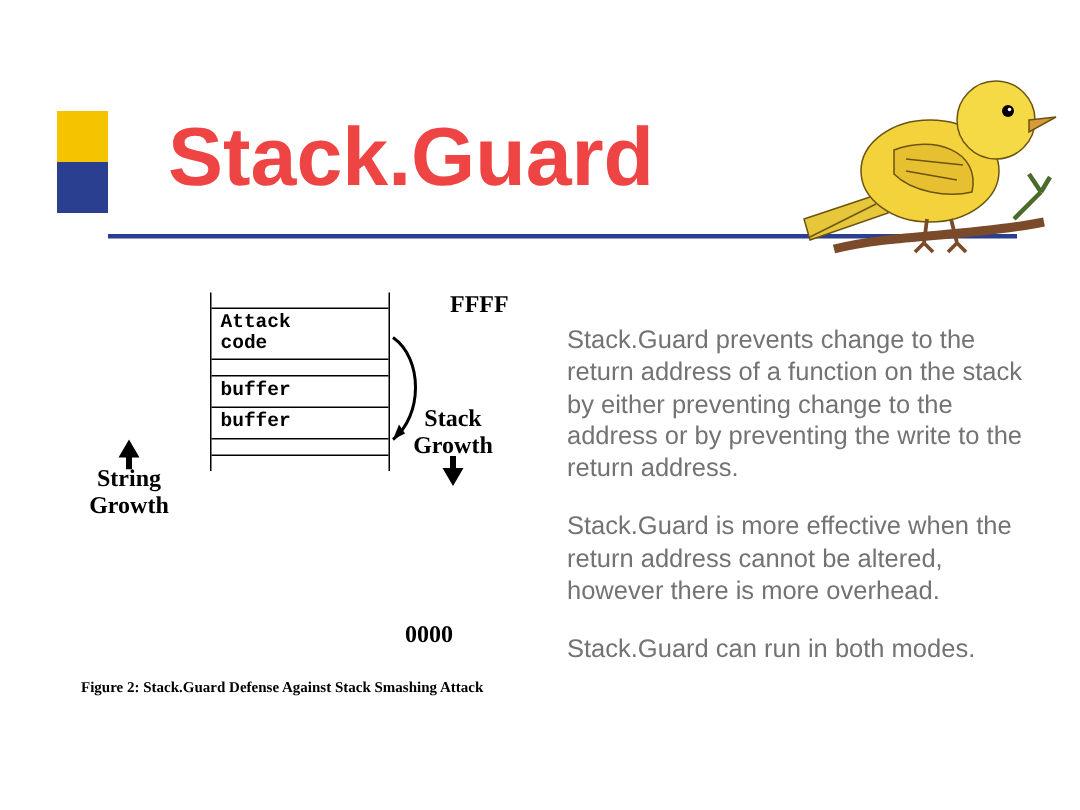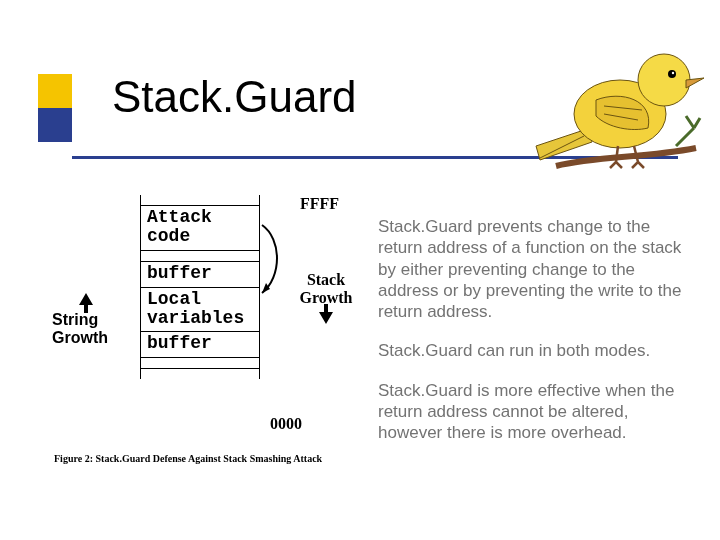--- a/index.html
+++ b/index.html
@@ -32,23 +32,23 @@
     left: 0;
     top: 34px;
     width: 34px;
     height: 34px;
     background: #2a3f8f;
   }
   .title-text {
     position: absolute;
     left: 74px;
     top: -2px;
-    font-size: 44px;
-    font-weight: 400;
-    color: #000000;
+    font-size: 55px;
+    font-weight: 700;
+    color: #ef4444;
     white-space: nowrap;
   }
   .title-underline {
     position: absolute;
     left: 34px;
     top: 82px;
     width: 606px;
     height: 3px;
     background: #2a3f8f;
   }
@@ -68,37 +68,36 @@
     left: 52px;
     top: 195px;
     width: 300px;
     height: 280px;
   }
   .diagram .label-left {
     position: absolute;
     left: 0;
     top: 96px;
     width: 68px;
-    text-align: left;
-    font-family: Liberation Sans, sans-serif;
+    text-align: center;
+    font-family: Liberation Serif, serif;
     font-weight: 700;
     font-size: 16px;
     line-height: 1.1;
   }
   .diagram .label-right {
     position: absolute;
     left: 220px;
     top: 76px;
     width: 60px;
     text-align: center;
     font-family: "Times New Roman", Times, serif;
     font-weight: 700;
     font-size: 16px;
     line-height: 1.1;
-    margin-left: 24px;
   }
   .diagram .addr {
     position: absolute;
     font-family: "Times New Roman", Times, serif;
     font-weight: 700;
     font-size: 16px;
   }
   .diagram .addr-top { left: 218px; top: 0; margin-left: 30px; }
   .diagram .addr-bot { left: 218px; top: 220px; }
 
@@ -108,21 +107,21 @@
     left: 88px;
     top: 0;
     width: 118px;
     border-left: 1px solid #000;
     border-right: 1px solid #000;
   }
   .stack .cell {
     border-bottom: 1px solid #000;
     font-family: "Courier New", monospace;
     font-weight: 700;
-    font-size: 18px;
+    font-size: 13px;
     padding: 2px 6px 4px 6px;
     line-height: 1.05;
   }
   .stack .cell.first { border-top: 1px solid #000; }
   .stack .thin {
     height: 10px;
     border-bottom: 1px solid #000;
   }
   .stackcap {
     height: 10px;
@@ -219,33 +218,29 @@
   </svg>
 
   <div class="stack">
     <div class="stackcap"></div>
     <div class="cell first">
       <span>Attack</span><br>
       <span>code</span>
     </div>
     <div class="thin"></div>
     <div class="cell">buffer</div>
-    <div class="cell">
-      <span>Local</span><br>
-      <span>variables</span>
-    </div>
     <div class="cell">buffer</div>
     <div class="thin"></div>
     <div class="stackcap"></div>
   </div>
 
   <div class="caption">
     <b>Figure 2:</b>
     <span> </span>
     <b>Stack.Guard Defense Against Stack Smashing Attack</b>
   </div>
 </div>
 
 <div class="body">
   <p>Stack.Guard prevents change to the return address of a function on the stack by either preventing change to the address or by preventing the write to the return address.</p>
+  <p>Stack.Guard is more effective when the return address cannot be altered, however there is more overhead.</p>
   <p>Stack.Guard can run in both modes.</p>
-  <p>Stack.Guard is more effective when the return address cannot be altered, however there is more overhead.</p>
 </div>
 
 </body></html>

